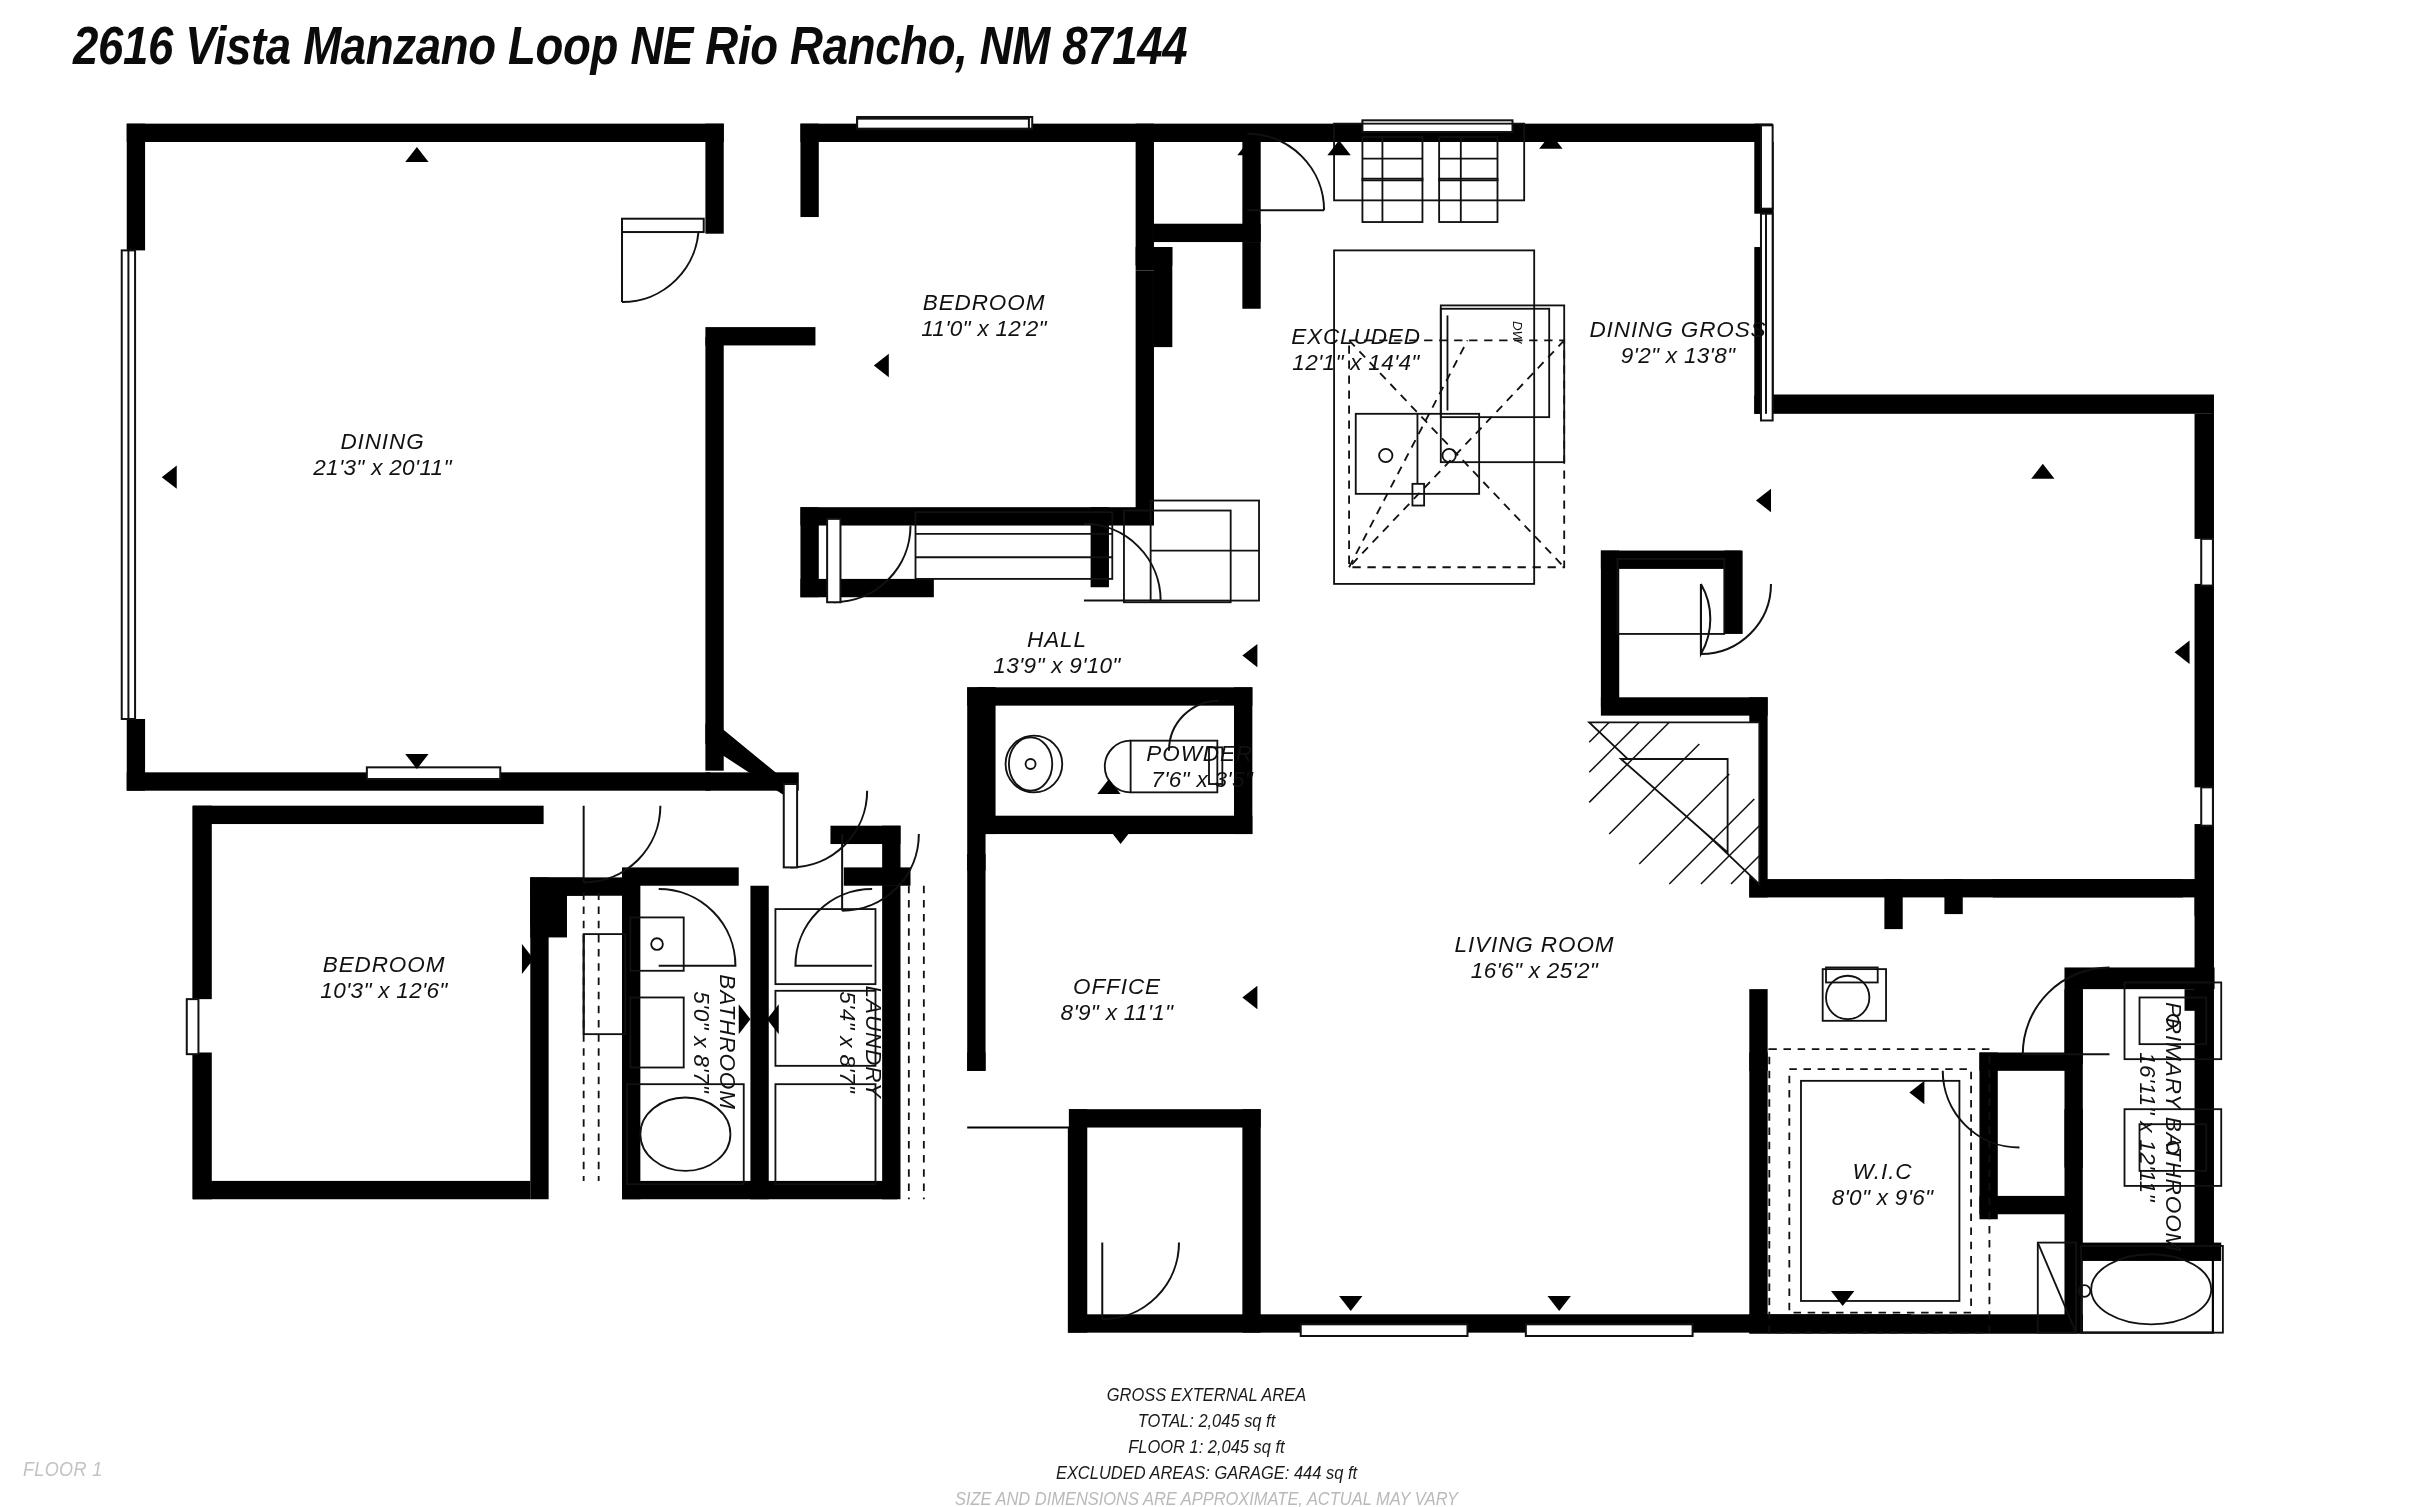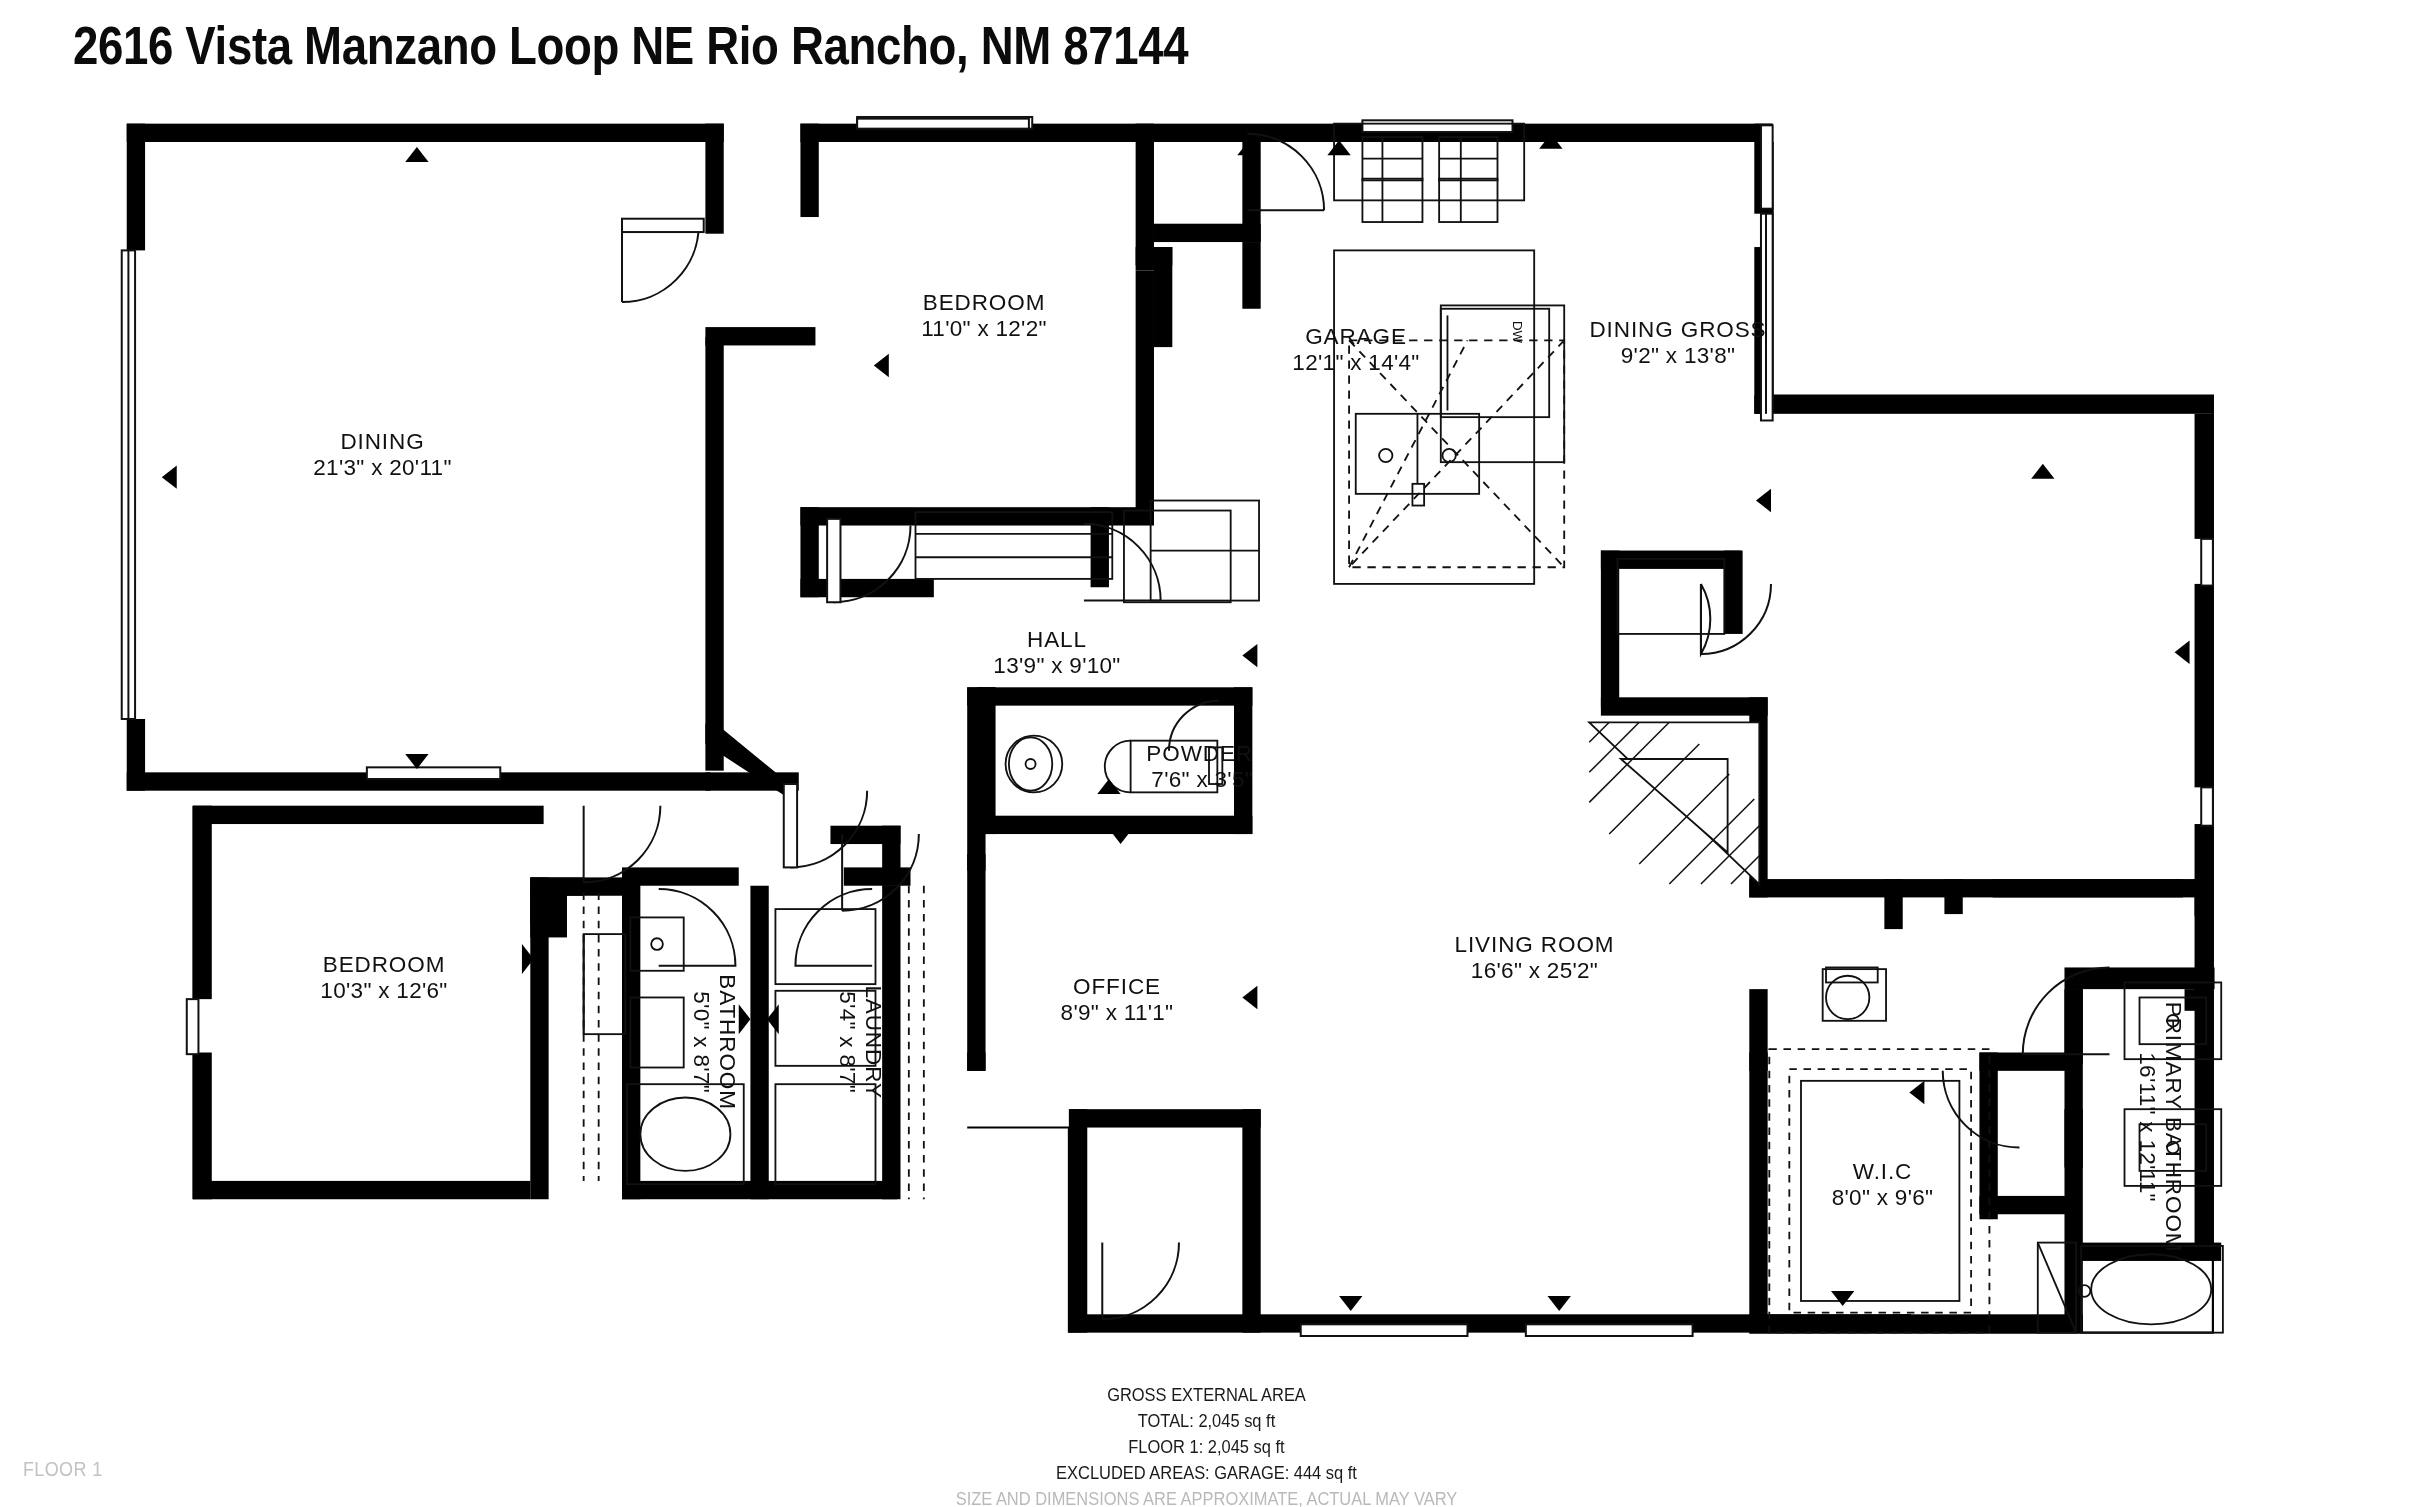--- a/index.html
+++ b/index.html
@@ -1,18 +1,18 @@
 <!DOCTYPE html>
 <html style="font-size:13.3px"><head>
 <meta charset="utf-8">
 <style>
   html,body{margin:0;padding:0;background:#ffffff;}
   body{width:2413px;height:1508px;overflow:hidden;
        font-family:"Liberation Sans", sans-serif;color:#000;}
-  #page{position:relative;width:2413px;height:1468px;background:#fff;}
+  #page{position:relative;width:2413px;height:1468px;background:#fff;font-style:italic;}
 
   #title{
     position:absolute;left:73px;top:15px;
     font-family:"Liberation Sans", sans-serif;
     font-size:53px;font-weight:700;letter-spacing:-0.4px;
     color:#0b0b0b;white-space:nowrap;
     transform:scaleX(0.86);transform-origin:left top;
   }
 
   #plan{position:absolute;left:0;top:0;width:2413px;height:1508px;}
@@ -355,21 +355,21 @@
     <span class="nm">DINING</span>
     <span class="dim">21'3" x 20'11"</span>
   </div>
 
   <div class="rlabel" style="left:859px;top:290px;width:250px;">
     <span class="nm">BEDROOM</span>
     <span class="dim">11'0" x 12'2"</span>
   </div>
 
   <div class="rlabel" style="left:1231px;top:324px;width:250px;">
-    <span class="nm">GARAGE</span>
+    <span class="nm">EXCLUDED</span>
     <span class="dim">12'1" x 14'4"</span>
   </div>
 
   <div class="rlabel" style="left:1553px;top:317px;width:250px;">
     <span class="nm">DINING GROSS</span>
     <span class="dim">9'2" x 13'8"</span>
   </div>
 
 
   <div class="rlabel" style="left:932px;top:627px;width:250px;">

